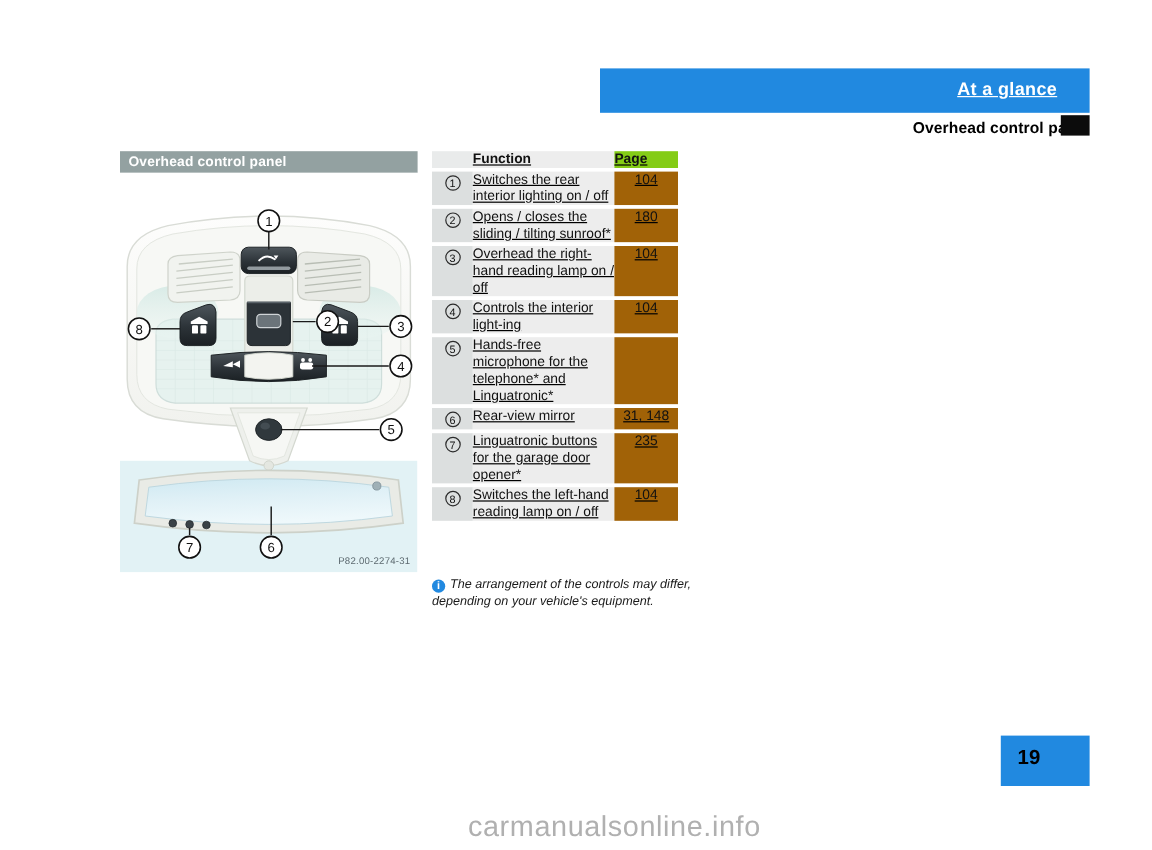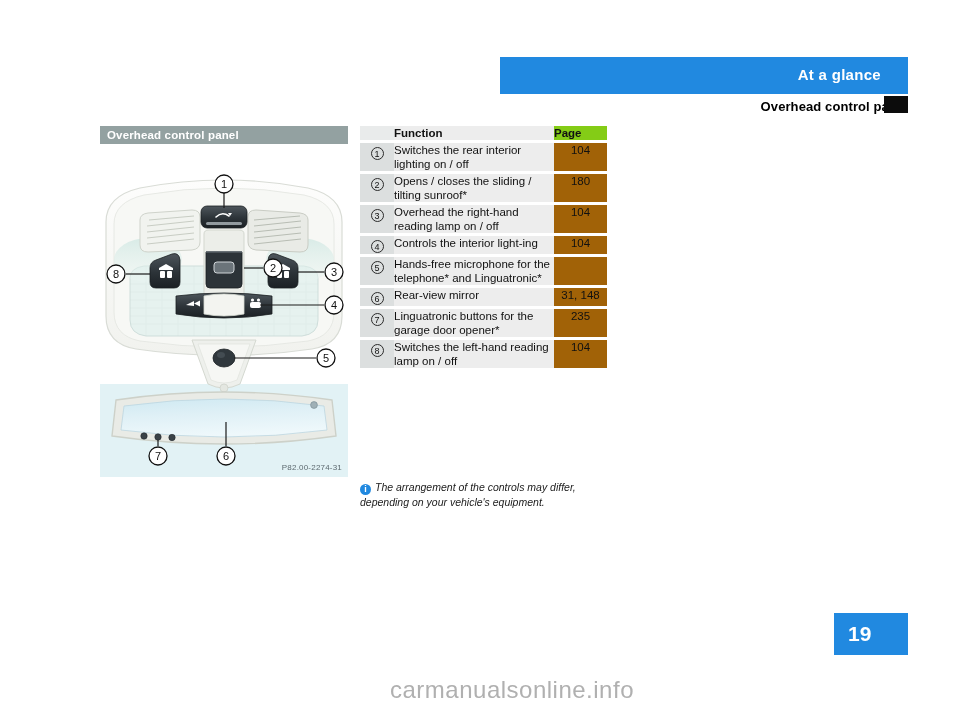--- a/index.html
+++ b/index.html
@@ -25,20 +25,21 @@
     background: #2189e0;
   }
   #header-band-title {
     position: absolute;
     right: 27px;
     top: 9px;
     color: #ffffff;
     font-size: 15px;
     font-weight: bold;
     letter-spacing: .3px;
+    text-decoration: underline;
   }
   #section-title {
     position: absolute;
     right: 52px;
     top: 99px;
     font-size: 13px;
     font-weight: bold;
     color: #000000;
     letter-spacing: .1px;
   }
@@ -89,23 +90,24 @@
     font-family: "Liberation Sans", sans-serif;
     letter-spacing: .2px;
     margin-left: 24px;
   }
 
   
   #func-table {
     position: absolute;
     left: 360px;
     top: 126px;
-    width: 247px;
+    width: 205px;
     border-collapse: collapse;
     table-layout: fixed;
+    text-decoration: underline;
   }
   #func-table td, #func-table th {
     padding: 0;
     vertical-align: top;
   }
   .c-num {
     width: 34px;
     background: #dcdfdf;
     text-align: center;
     padding-top: 5px;
@@ -184,22 +186,22 @@
     left: 834px;
     top: 613px;
     width: 74px;
     height: 42px;
     background: #2189e0;
   }
   #page-number {
     position: absolute;
     left: 14px;
     top: 9px;
-    color: #ffffff;
-    font-size: 21px;
+    color: #000000;
+    font-size: 17px;
     font-weight: bold;
   }
 
   
   #watermark {
     position: absolute;
     left: 0;
     top: 676px;
     width: 960px;
     text-align: center;

